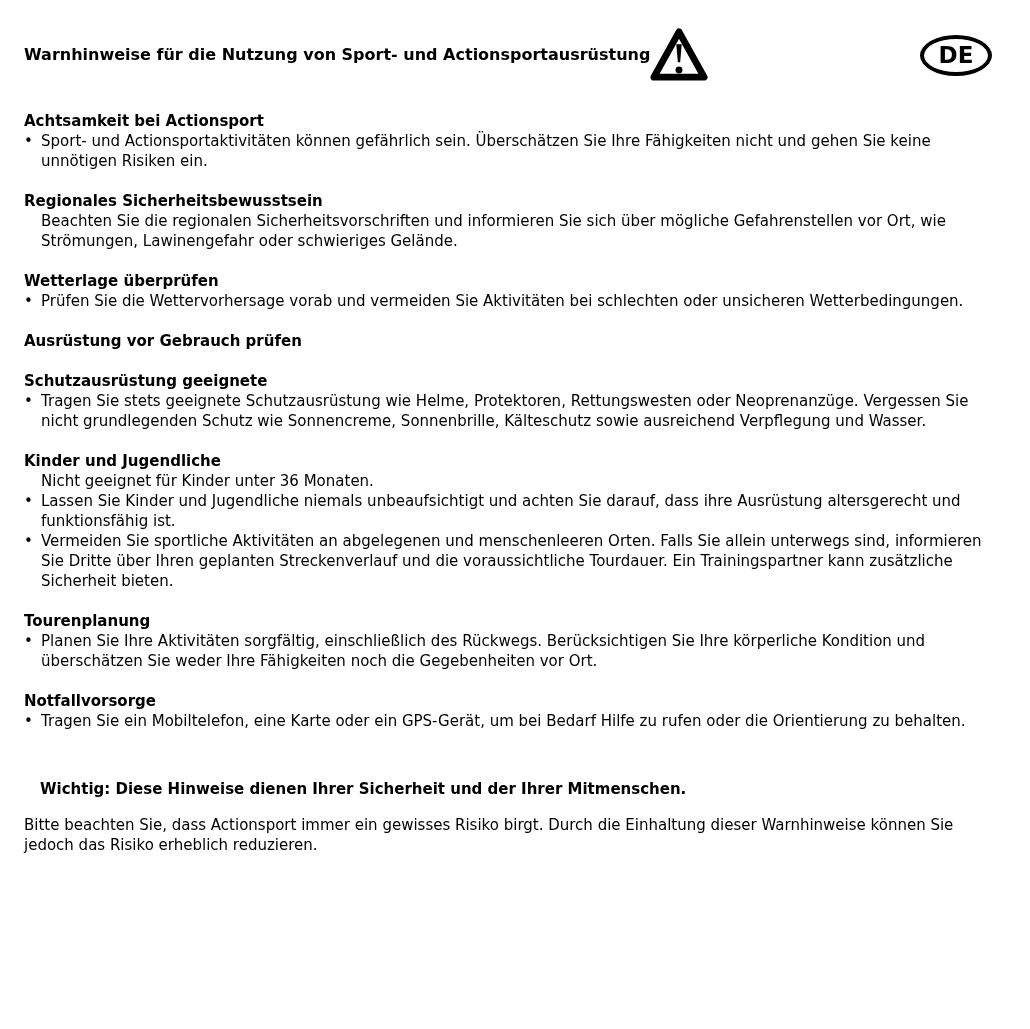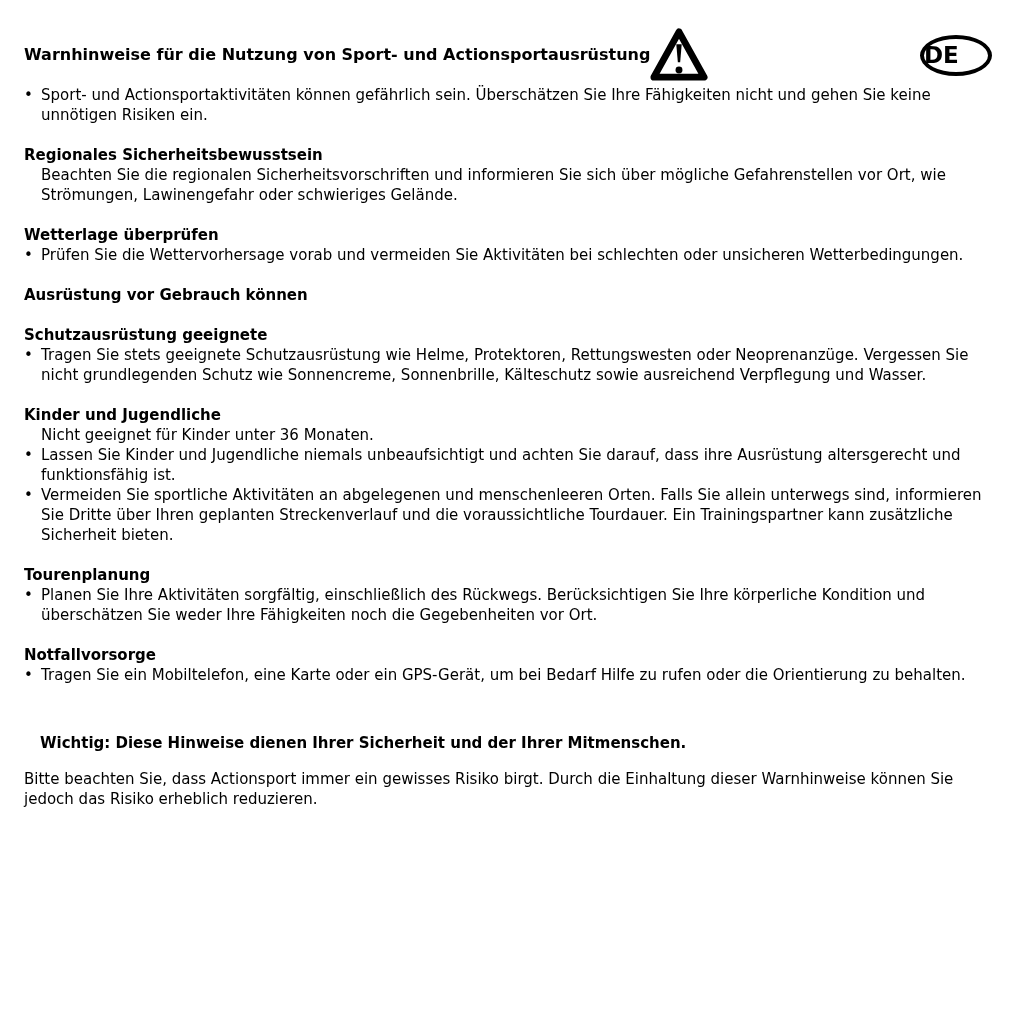--- a/index.html
+++ b/index.html
@@ -32,20 +32,21 @@
   .tri-wrap svg { display: block; }
 
   .badge {
     flex: none;
     width: 72px;
     height: 41px;
     border: 4px solid #000;
     border-radius: 50%;
     display: flex;
     align-items: center;
+    justify-content: center;
     margin-right: 8px;
   }
   .badge span { font-weight: bold; font-size: 23px; line-height: 1; }
 
   section h2 {
     font-size: 15px;
     line-height: 20px;
     font-weight: bold;
     margin: 20px 0 0 0;
   }
@@ -74,20 +75,21 @@
     </span>
   </div>
   <div class="badge">
     <span>DE</span>
   </div>
 </header>
 
 <main id="sections">
 
   <section>
+    <h2>Achtsamkeit bei Actionsport</h2>
     <div class="item">
       <span class="marker">•</span>
       <span class="itext">Sport- und Actionsportaktivitäten können gefährlich sein. Überschätzen Sie Ihre Fähigkeiten nicht und gehen Sie keine unnötigen Risiken ein.</span>
     </div>
   </section>
 
   <section>
     <h2>Regionales Sicherheitsbewusstsein</h2>
     <div class="item">
       <span class="marker"></span>
@@ -97,21 +99,21 @@
 
   <section>
     <h2>Wetterlage überprüfen</h2>
     <div class="item">
       <span class="marker">•</span>
       <span class="itext">Prüfen Sie die Wettervorhersage vorab und vermeiden Sie Aktivitäten bei schlechten oder unsicheren Wetterbedingungen.</span>
     </div>
   </section>
 
   <section>
-    <h2>Ausrüstung vor Gebrauch können</h2>
+    <h2>Ausrüstung vor Gebrauch prüfen</h2>
   </section>
 
   <section>
     <h2>Schutzausrüstung geeignete</h2>
     <div class="item">
       <span class="marker">•</span>
       <span class="itext">Tragen Sie stets geeignete Schutzausrüstung wie Helme, Protektoren, Rettungswesten oder Neoprenanzüge. Vergessen Sie nicht grundlegenden Schutz wie Sonnencreme, Sonnenbrille, Kälteschutz sowie ausreichend Verpflegung und Wasser.</span>
     </div>
   </section>
 

